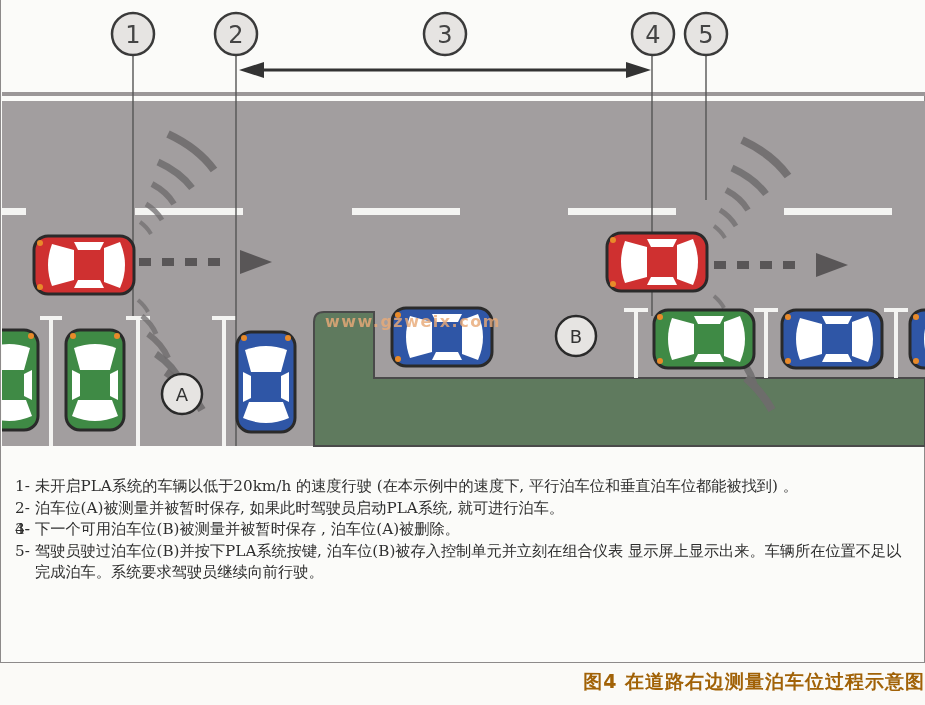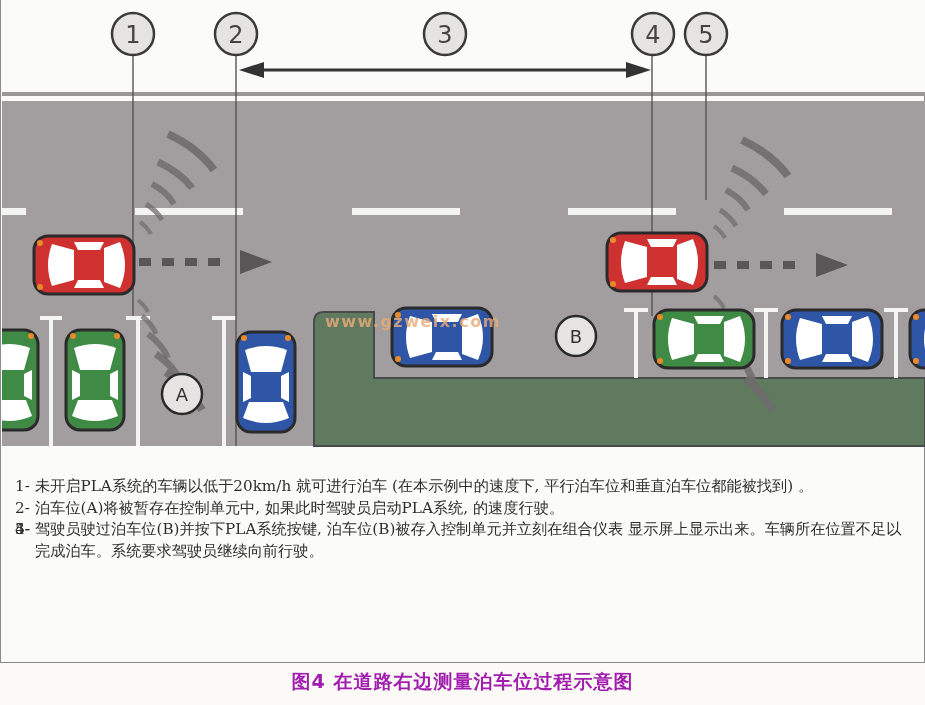--- a/index.html
+++ b/index.html
@@ -5,23 +5,23 @@
   html, body { margin: 0; padding: 0; background: #fbfaf7; }
   body { width: 925px; height: 705px; position: relative; overflow: hidden;
          font-family: "DejaVu Serif", "Liberation Serif", serif; color: #2b2b2b; }
   .frame { position: absolute; left: 0; top: 0; width: 923px; height: 662px;
            border: 1px solid #8d8a8a; border-top: none; background: #fbfbf9; }
   #diagram { position: absolute; left: 1px; top: 0; }
   .captions { position: absolute; left: 14px; top: 476px; width: 900px;
               font-size: 15.2px; line-height: 21.5px; color: #2e2e2e; }
   .captions .item { position: relative; padding-left: 20px; }
   .captions .num { position: absolute; left: 0; top: 0; }
-  .fig-title { position: absolute; left: 0; top: 669px; width: 925px; text-align: center;
+  .fig-title { position: absolute; left: 0; top: 669px; width: 925px; text-align: right;
                font-family: "DejaVu Sans", "Liberation Sans", sans-serif;
-               font-weight: bold; font-size: 19px; color: #a21caf; letter-spacing: 1px; }
+               font-weight: bold; font-size: 19px; color: #a16207; letter-spacing: 1px; }
   .watermark { position: absolute; left: 324px; top: 312px; pointer-events: none; }
   .watermark .wm-cn { font-family: "DejaVu Sans", sans-serif; font-size: 42px; font-weight: bold;
                       color: rgba(232,170,120,0.82); letter-spacing: 4px; line-height: 48px; }
   .watermark .wm-url { font-family: "DejaVu Sans", sans-serif; font-size: 16px; font-weight: bold;
                        color: rgba(232,170,120,0.82); letter-spacing: 1.5px; }
 </style>
 </head>
 <body>
 
 <div class="frame">
@@ -169,31 +169,32 @@
     </g>
   </svg>
 
   <div class="watermark">
     <div class="wm-url">www.gzweix.com</div>
   </div>
 
   <div class="captions">
     <div class="item">
       <span class="num">1-</span>
-      <span>未开启PLA系统的车辆以低于20km/h 就可进行泊车 (在本示例中的速度下, 平行泊车位和垂直泊车位都能被找到) 。</span>
+      <span>未开启PLA系统的车辆以低于20km/h 的速度行驶 (在本示例中的速度下, 平行泊车位和垂直泊车位都能被找到) 。</span>
     </div>
     <div class="item">
       <span class="num">2-</span>
-      <span>泊车位(A)将被暂存在控制单元中, 如果此时驾驶员启动PLA系统, 的速度行驶。</span>
+      <span>泊车位(A)被测量并被暂时保存, 如果此时驾驶员启动PLA系统, 就可进行泊车。</span>
     </div>
     <div class="item">
       <span class="num">3-</span>
     </div>
     <div class="item">
       <span class="num">4-</span>
+      <span>下一个可用泊车位(B)被测量并被暂时保存 , 泊车位(A)被删除。</span>
     </div>
     <div class="item">
       <span class="num">5-</span>
       <span>驾驶员驶过泊车位(B)并按下PLA系统按键, 泊车位(B)被存入控制单元并立刻在组合仪表 显示屏上显示出来。车辆所在位置不足以完成泊车。系统要求驾驶员继续向前行驶。</span>
     </div>
   </div>
 </div>
 
 <div class="fig-title">图4 在道路右边测量泊车位过程示意图</div>
 

